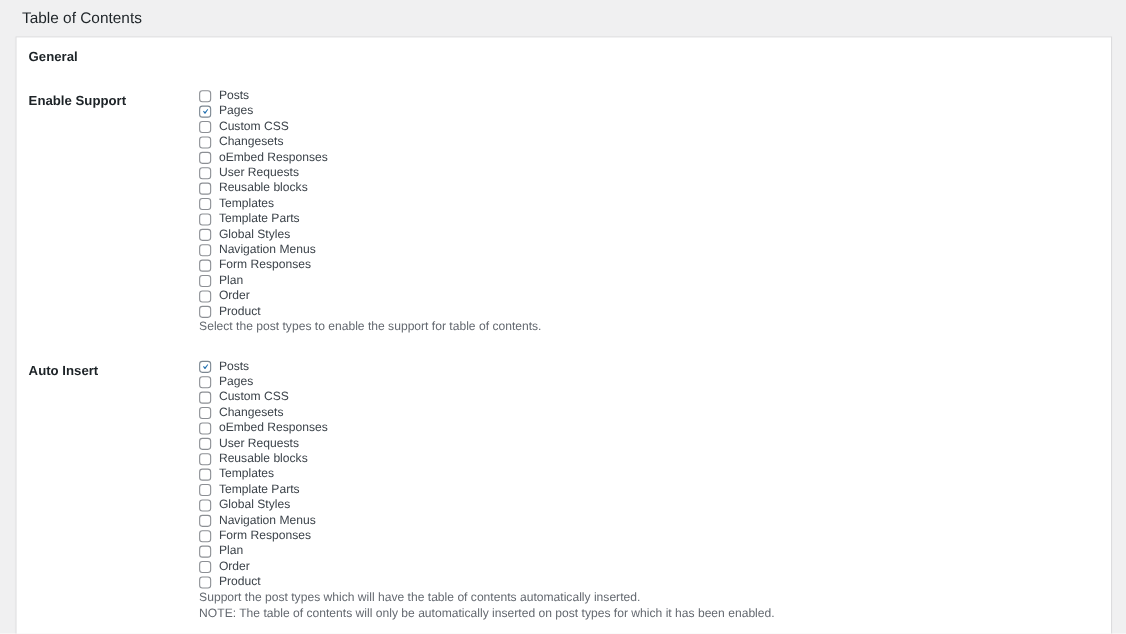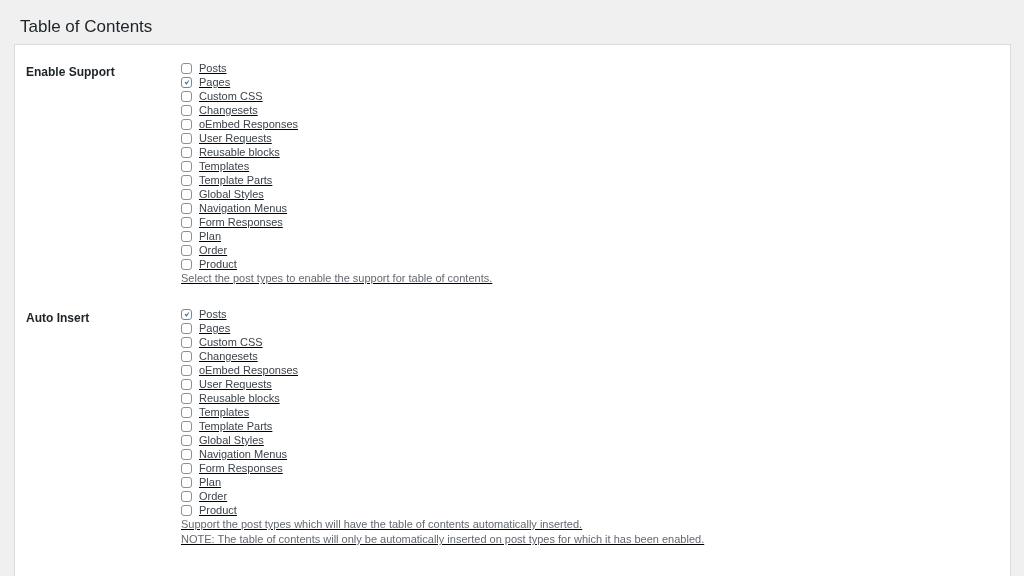--- a/index.html
+++ b/index.html
@@ -5,22 +5,22 @@
   * { box-sizing: border-box; }
   html, body { margin: 0; padding: 0; }
   body {
     width: 1024px; height: 576px; overflow: hidden;
     background: #f0f0f1;
     font-family: "Liberation Sans", sans-serif;
     -webkit-font-smoothing: antialiased;
   }
   .wrap { padding-left: 14px; }
   h1.page-title {
-    margin: 0; padding: 16px 0 6px 6px;
-    font-size: 17px; line-height: 22px; font-weight: 400;
+    margin: 0; padding: 5px 0 6px 6px;
+    font-size: 14px; line-height: 22px; font-weight: 400;
     color: #1d2327;
   }
   .card {
     background: #fff;
     border: 1px solid #dcdcde;
     box-shadow: 0 1px 1px rgba(0,0,0,0.04);
     width: 997px; height: 620px;
     padding: 10px 20px 0 11px;
   }
   h2.section-title {
@@ -32,21 +32,20 @@
   table.form-table th {
     width: 155px; text-align: left; vertical-align: top;
     padding: 10px 10px 10px 0;
     font-size: 12px; line-height: 14px; font-weight: 700;
     color: #1d2327;
     margin-left: 38px;
   }
   table.form-table td {
     vertical-align: top;
     padding: 6px 0 15px 0;
-    text-decoration: underline;
   }
   fieldset { border: 0; margin: 0; padding: 0; }
   .cb-row {
     display: flex; align-items: center;
     height: 14px; cursor: pointer;
   }
   .checkbox {
     flex: 0 0 auto;
     width: 11px; height: 11px;
     border: 1px solid #8c8f94; border-radius: 3px;
@@ -65,20 +64,21 @@
     font-size: 11px; line-height: 15px;
     color: #646970;
   }
 </style>
 </head>
 <body>
 
 <div class="wrap">
   <h1 class="page-title">Table of Contents</h1>
   <div class="card">
+    <h2 class="section-title">General</h2>
     <table class="form-table">
       <tbody id="settings-body">
           <tr>
             <th>Enable Support</th>
             <td>
               <fieldset>
                 <label class="cb-row">
                   <span class="checkbox"></span>
                   <span class="cb-label">Posts</span>
                 </label>

